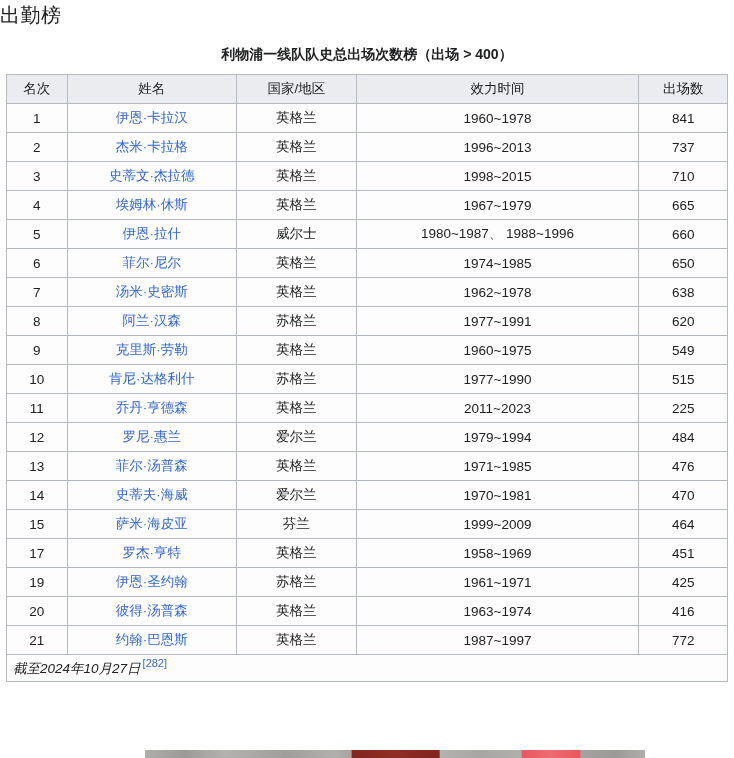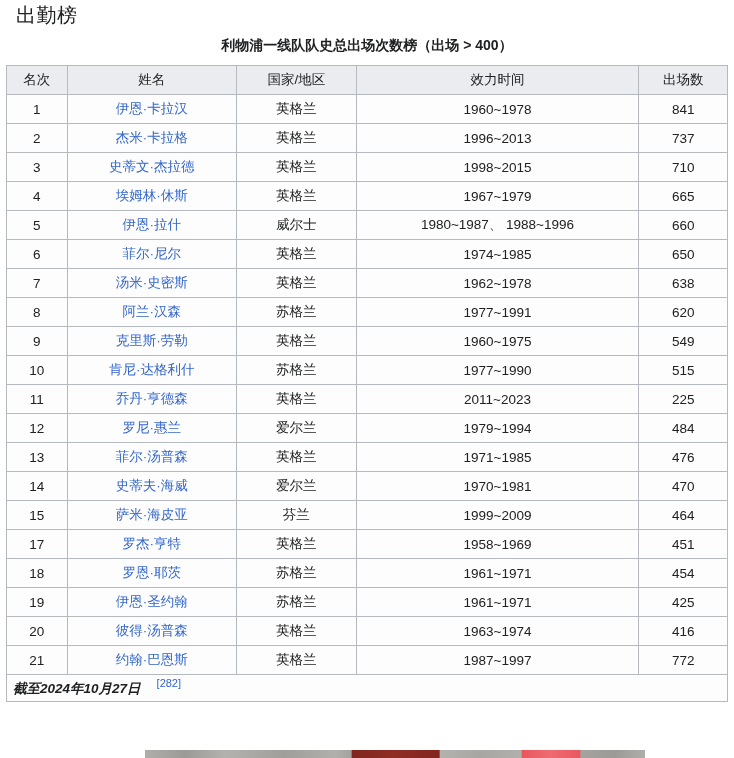--- a/index.html
+++ b/index.html
@@ -12,25 +12,25 @@
     --strip-pink:#e9575e;
   }
   *{box-sizing:border-box;}
   html,body{margin:0;padding:0;}
   body{
     width:734px;height:758px;position:relative;overflow:hidden;
     background:#ffffff;color:var(--text);
     font-family:"Liberation Sans",sans-serif;
   }
   .heading{
-    position:absolute;top:2px;left:16px;margin:0;
+    position:absolute;top:2px;left:0;margin:0;
     font-size:20px;font-weight:400;color:#202122;letter-spacing:.5px;
   }
   table.wikitable{
-    position:absolute;top:30px;left:6px;width:722px;
+    position:absolute;top:39px;left:6px;width:722px;
     border-collapse:collapse;background:var(--table-bg);
     font-size:13.5px;color:var(--text);
   }
   table.wikitable caption{
     caption-side:top;font-weight:700;font-size:14px;
     padding:7px 0 10px;color:#202122;
   }
   .wikitable th,.wikitable td{
     border:1px solid var(--border);
     text-align:center;vertical-align:middle;
@@ -38,25 +38,25 @@
   }
   .wikitable th{
     background:var(--header-bg);font-weight:400;
   }
   .wikitable td a.player-link{
     color:var(--link);text-decoration:none;cursor:pointer;
   }
   .wikitable tr.footnote-row td{
     text-align:left;padding:3px 6px;height:22px;
   }
-  .footnote-text{font-style:italic;font-weight:bold;}
+  .footnote-text{font-style:italic;}
   .ref-link{
     color:var(--link);text-decoration:none;font-size:11px;
     vertical-align:super;line-height:1;font-style:normal;cursor:pointer;
-    margin-left:16px;
+    margin-left:2px;
   }
   .bottom-strip{
     position:absolute;left:145px;top:750px;width:500px;height:9px;
     background:linear-gradient(90deg,
       #b0aeab 0%, #9c9a97 8%, #b4b2af 16%, #a09e9b 28%, #b2b0ad 38%, #a5a3a0 41.2%,
       var(--strip-dark-red) 41.5%, #8f2d24 50%, var(--strip-dark-red) 58.8%,
       #b4b2af 59.1%, #a8a6a3 67%, #b2b0ad 75.2%,
       var(--strip-pink) 75.5%, #ee6b71 81%, var(--strip-pink) 86.9%,
       #a5a3a0 87.2%, #9c9a97 94%, #b0aeab 100%);
   }
@@ -207,27 +207,20 @@
 
 
   <tr>
     <td>17</td>
     <td><a href="#" class="player-link">罗杰·亨特</a></td>
     <td>英格兰</td>
     <td>1958~1969</td>
     <td>451</td>
   </tr>
 
-  <tr>
-    <td>18</td>
-    <td><a href="#" class="player-link">罗恩·耶茨</a></td>
-    <td>苏格兰</td>
-    <td>1961~1971</td>
-    <td>454</td>
-  </tr>
 
   <tr>
     <td>19</td>
     <td><a href="#" class="player-link">伊恩·圣约翰</a></td>
     <td>苏格兰</td>
     <td>1961~1971</td>
     <td>425</td>
   </tr>
 
   <tr>

